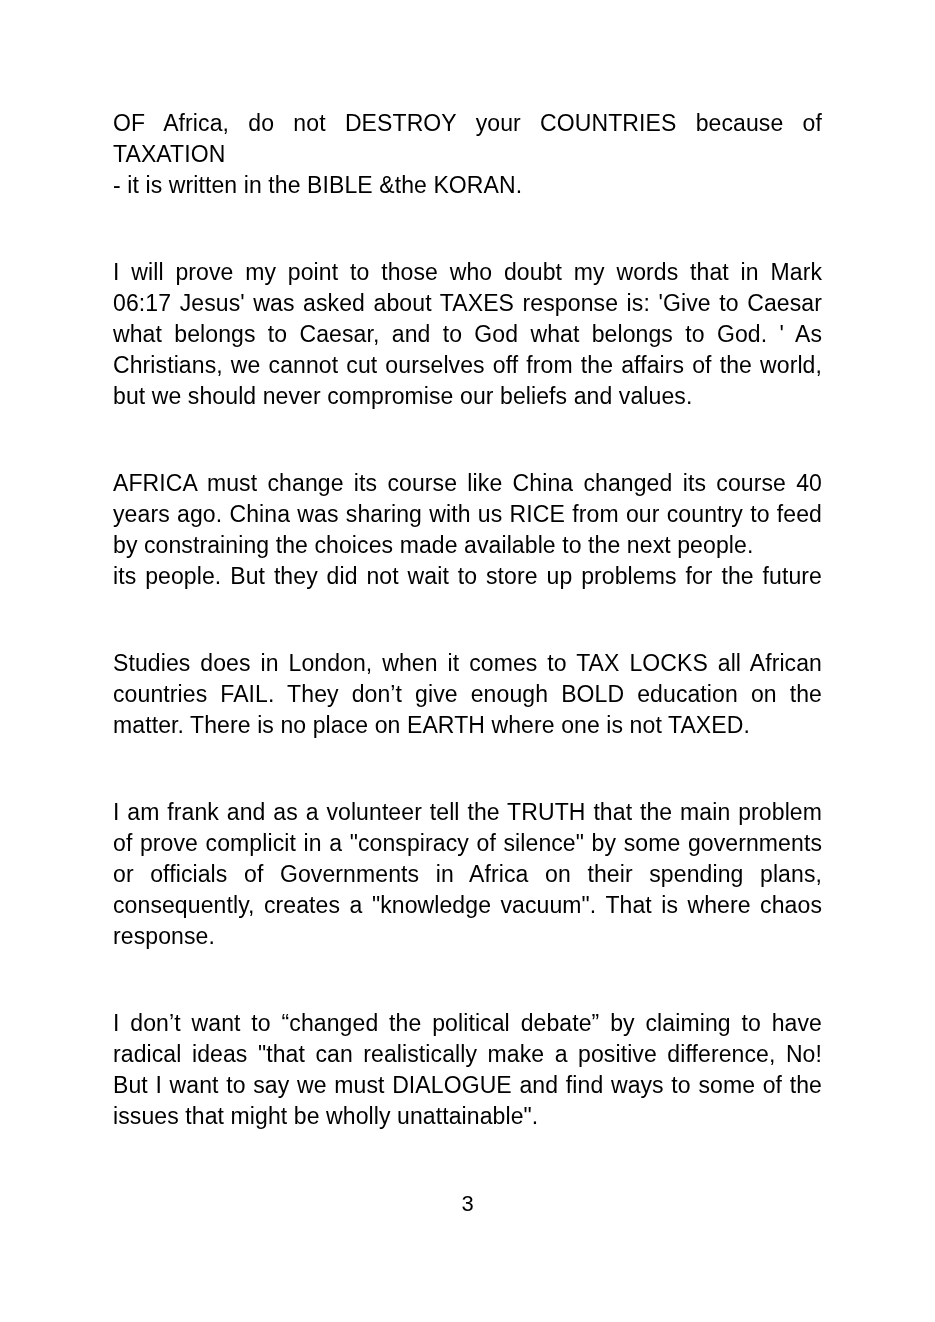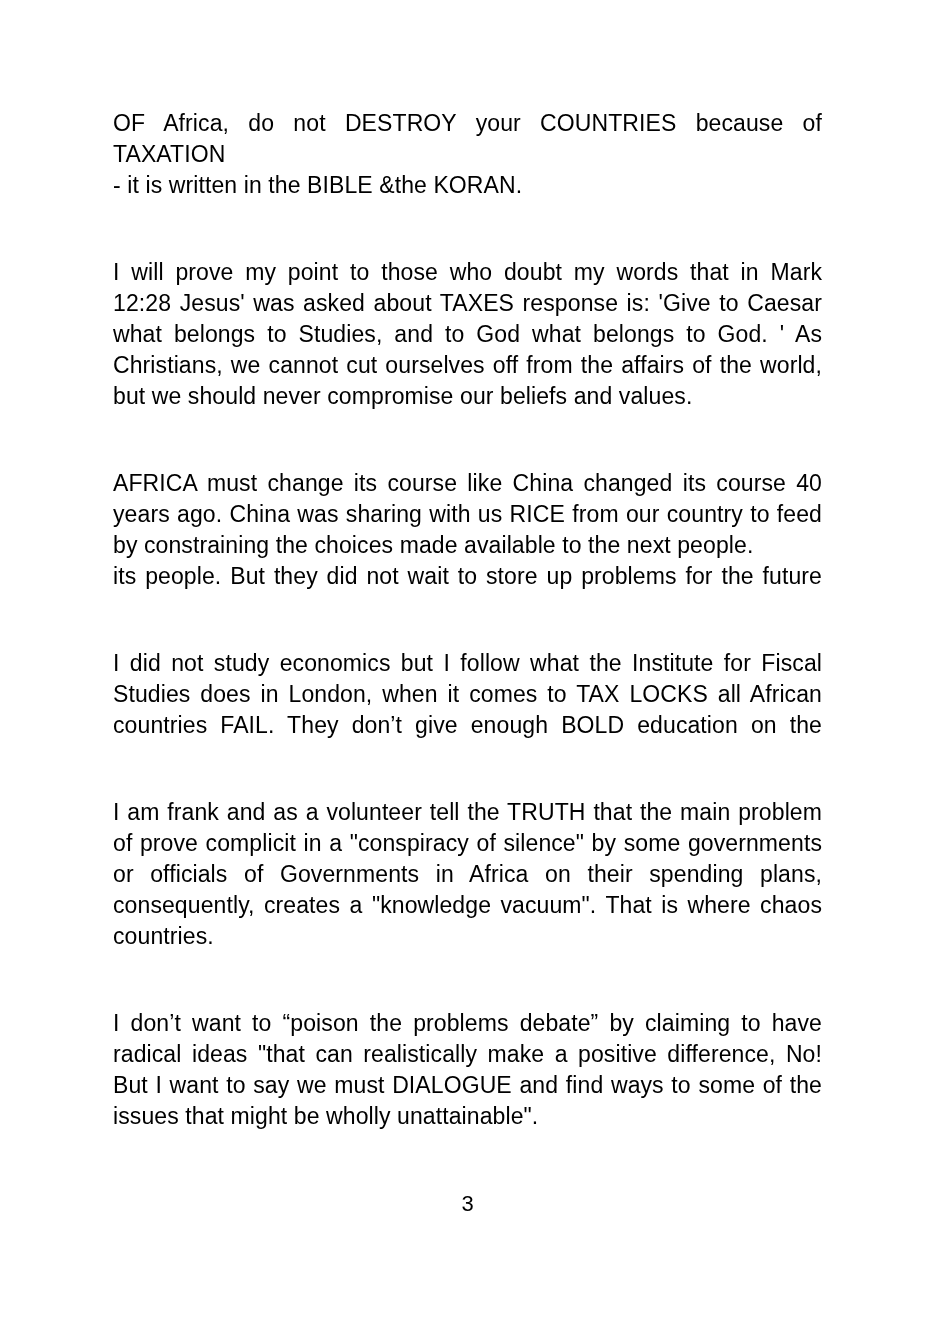--- a/index.html
+++ b/index.html
@@ -51,45 +51,45 @@
 <body>
 
 <div class="page">
   <div class="doc-body" id="doc-body">
       <div class="paragraph">
         <div class="line">OF Africa, do not DESTROY your COUNTRIES because of TAXATION</div>
         <div class="line last">- it is written in the BIBLE &amp;the KORAN.</div>
       </div>
       <div class="paragraph">
         <div class="line">I will prove my point to those who doubt my words that in Mark</div>
-        <div class="line">12:28 Jesus' was asked about TAXES response is: 'Give to Caesar</div>
-        <div class="line">what belongs to Studies, and to God what belongs to God. ' As</div>
+        <div class="line">06:17 Jesus' was asked about TAXES response is: 'Give to Caesar</div>
+        <div class="line">what belongs to Caesar, and to God what belongs to God. ' As</div>
         <div class="line">Christians, we cannot cut ourselves off from the affairs of the world,</div>
         <div class="line last">but we should never compromise our beliefs and values.</div>
       </div>
       <div class="paragraph">
         <div class="line">AFRICA must change its course like China changed its course 40</div>
         <div class="line">years ago. China was sharing with us RICE from our country to feed</div>
         <div class="line last">by constraining the choices made available to the next people.</div>
         <div class="line">its people. But they did not wait to store up problems for the future</div>
       </div>
       <div class="paragraph">
-        <div class="line">I did not study economics but I follow what the Institute for Fiscal</div>
         <div class="line">Studies does in London, when it comes to TAX LOCKS all African</div>
         <div class="line">countries FAIL. They don’t give enough BOLD education on the</div>
+        <div class="line last">matter. There is no place on EARTH where one is not TAXED.</div>
       </div>
       <div class="paragraph">
         <div class="line">I am frank and as a volunteer tell the TRUTH that the main problem</div>
         <div class="line">of prove complicit in a "conspiracy of silence" by some governments</div>
         <div class="line">or officials of Governments in Africa on their spending plans,</div>
         <div class="line">consequently, creates a "knowledge vacuum". That is where chaos</div>
-        <div class="line last">countries.</div>
+        <div class="line last">response.</div>
       </div>
       <div class="paragraph">
-        <div class="line">I don’t want to “poison the problems debate” by claiming to have</div>
+        <div class="line">I don’t want to “changed the political debate” by claiming to have</div>
         <div class="line">radical ideas "that can realistically make a positive difference, No!</div>
         <div class="line">But I want to say we must DIALOGUE and find ways to some of the</div>
         <div class="line last">issues that might be wholly unattainable".</div>
       </div>
     </div>
   <div class="page-footer">
     <span>3</span>
   </div>
 </div>
 

